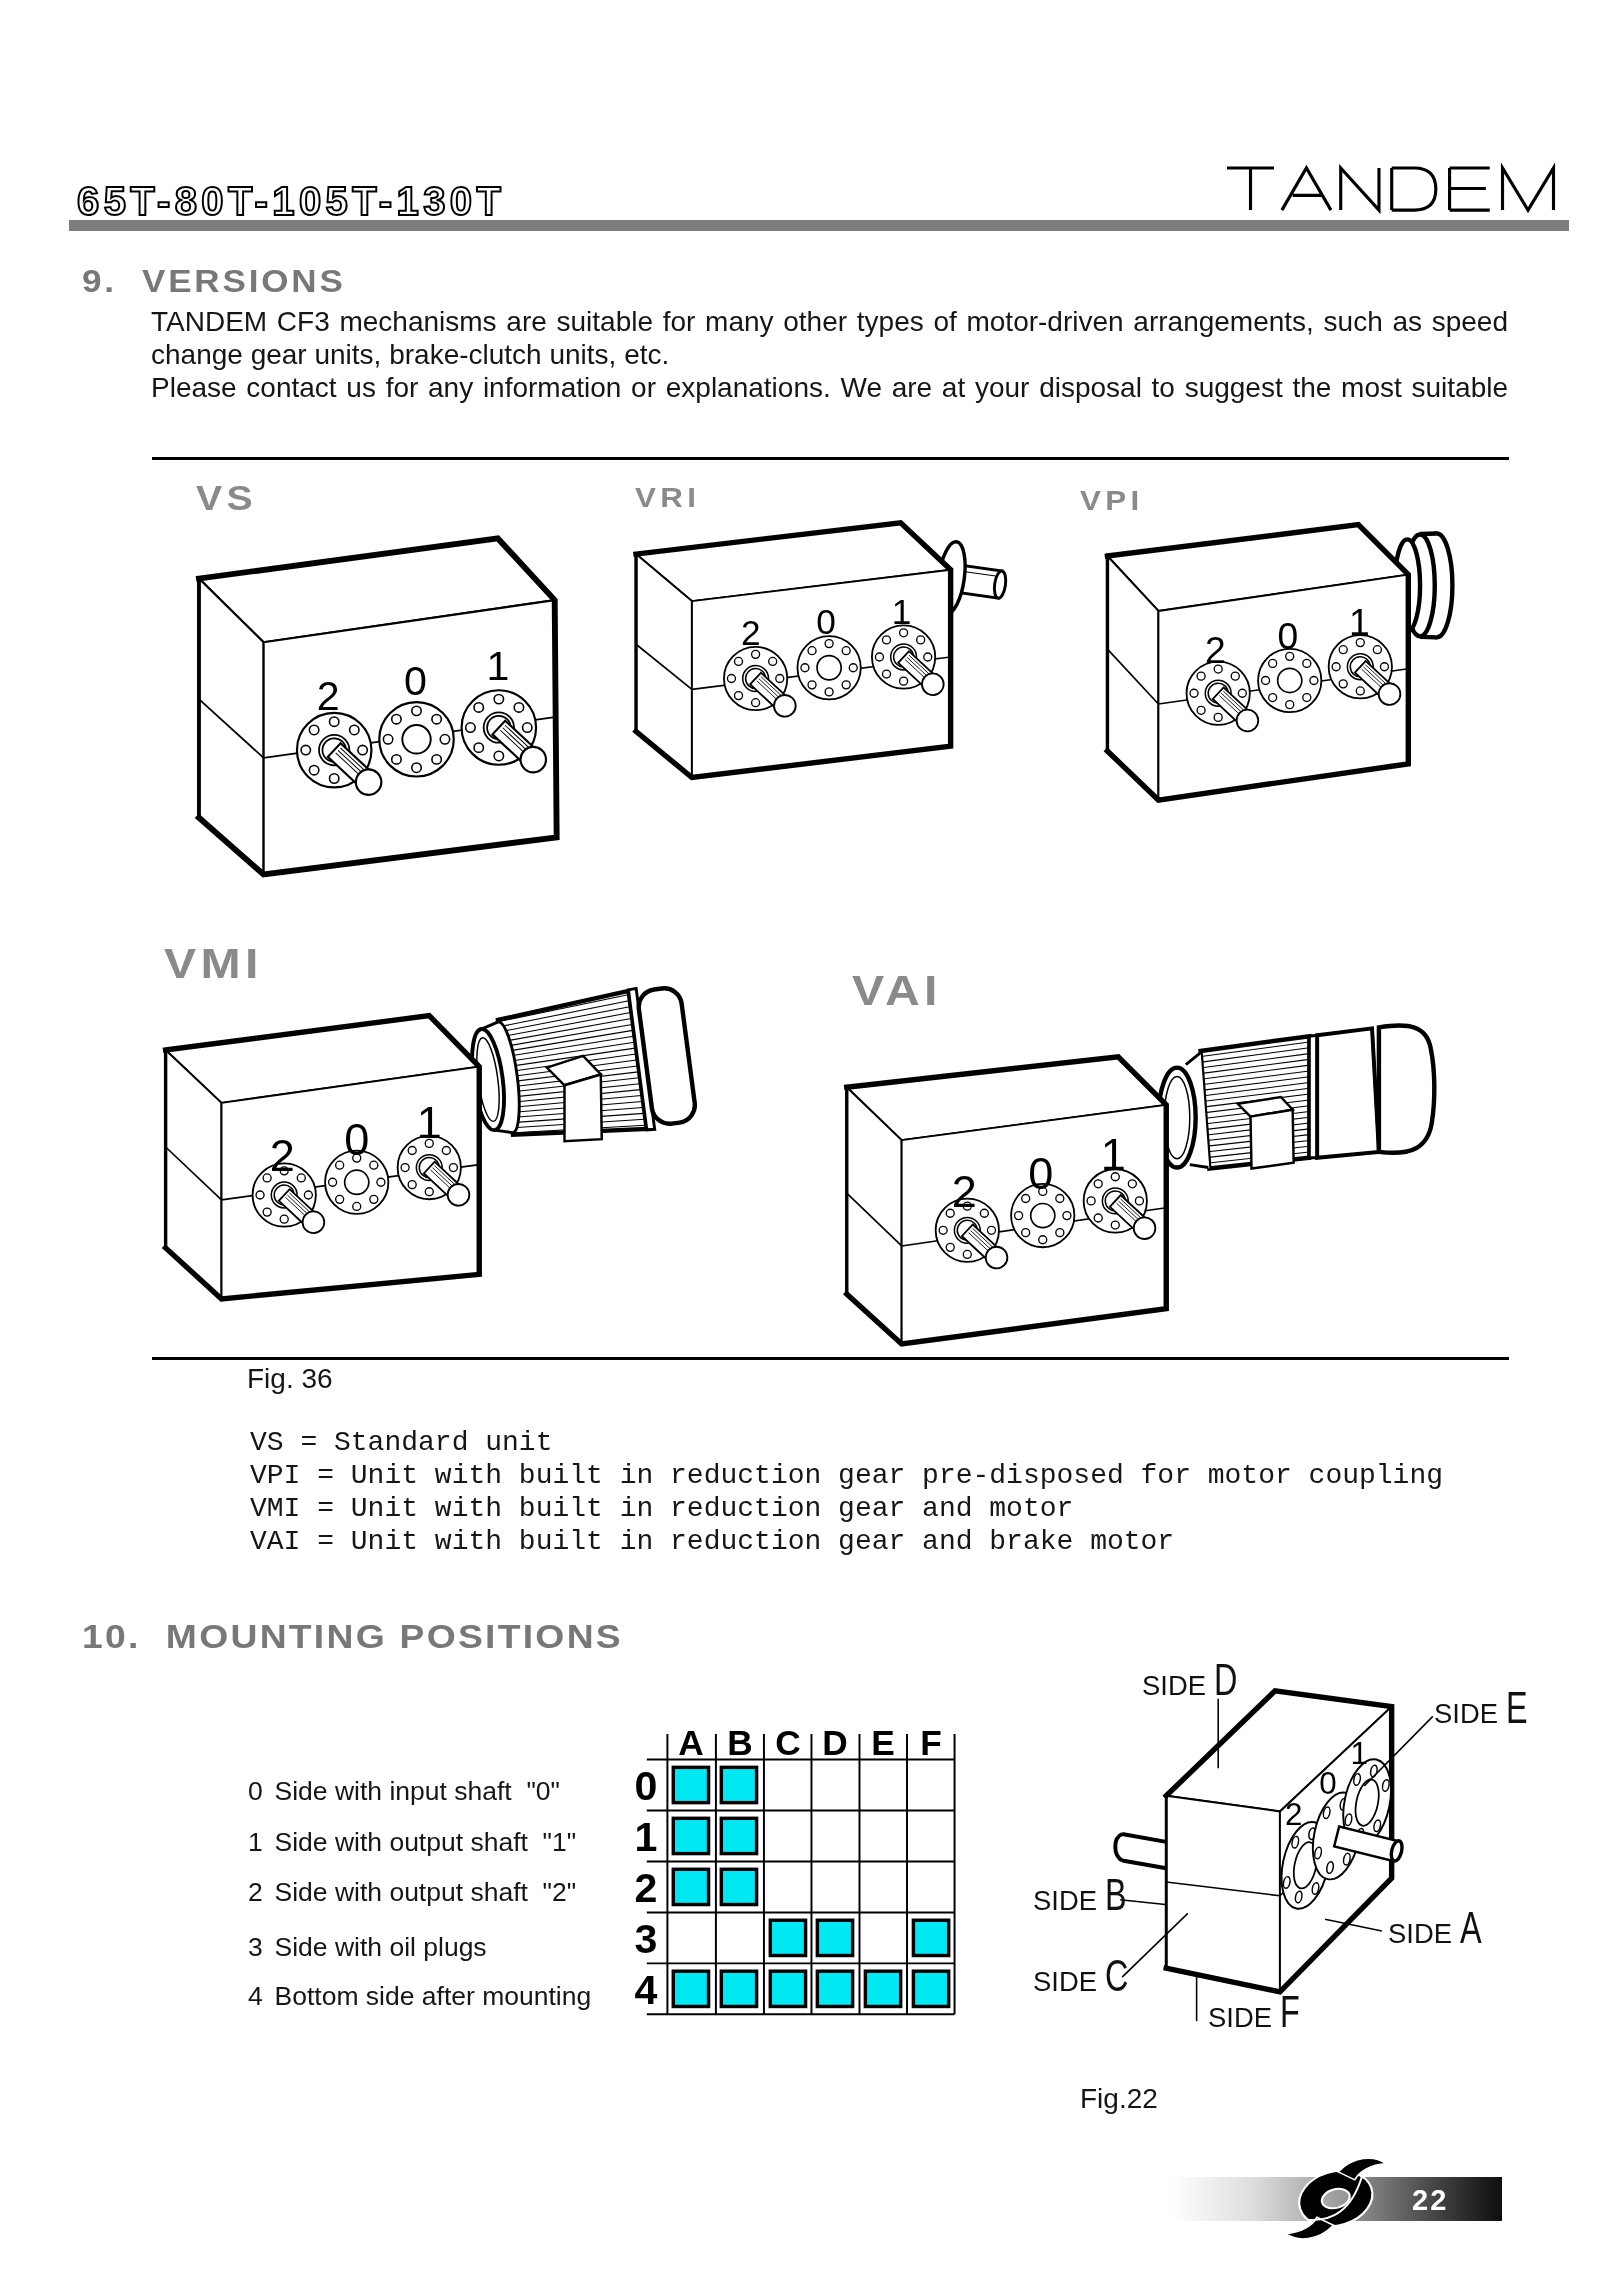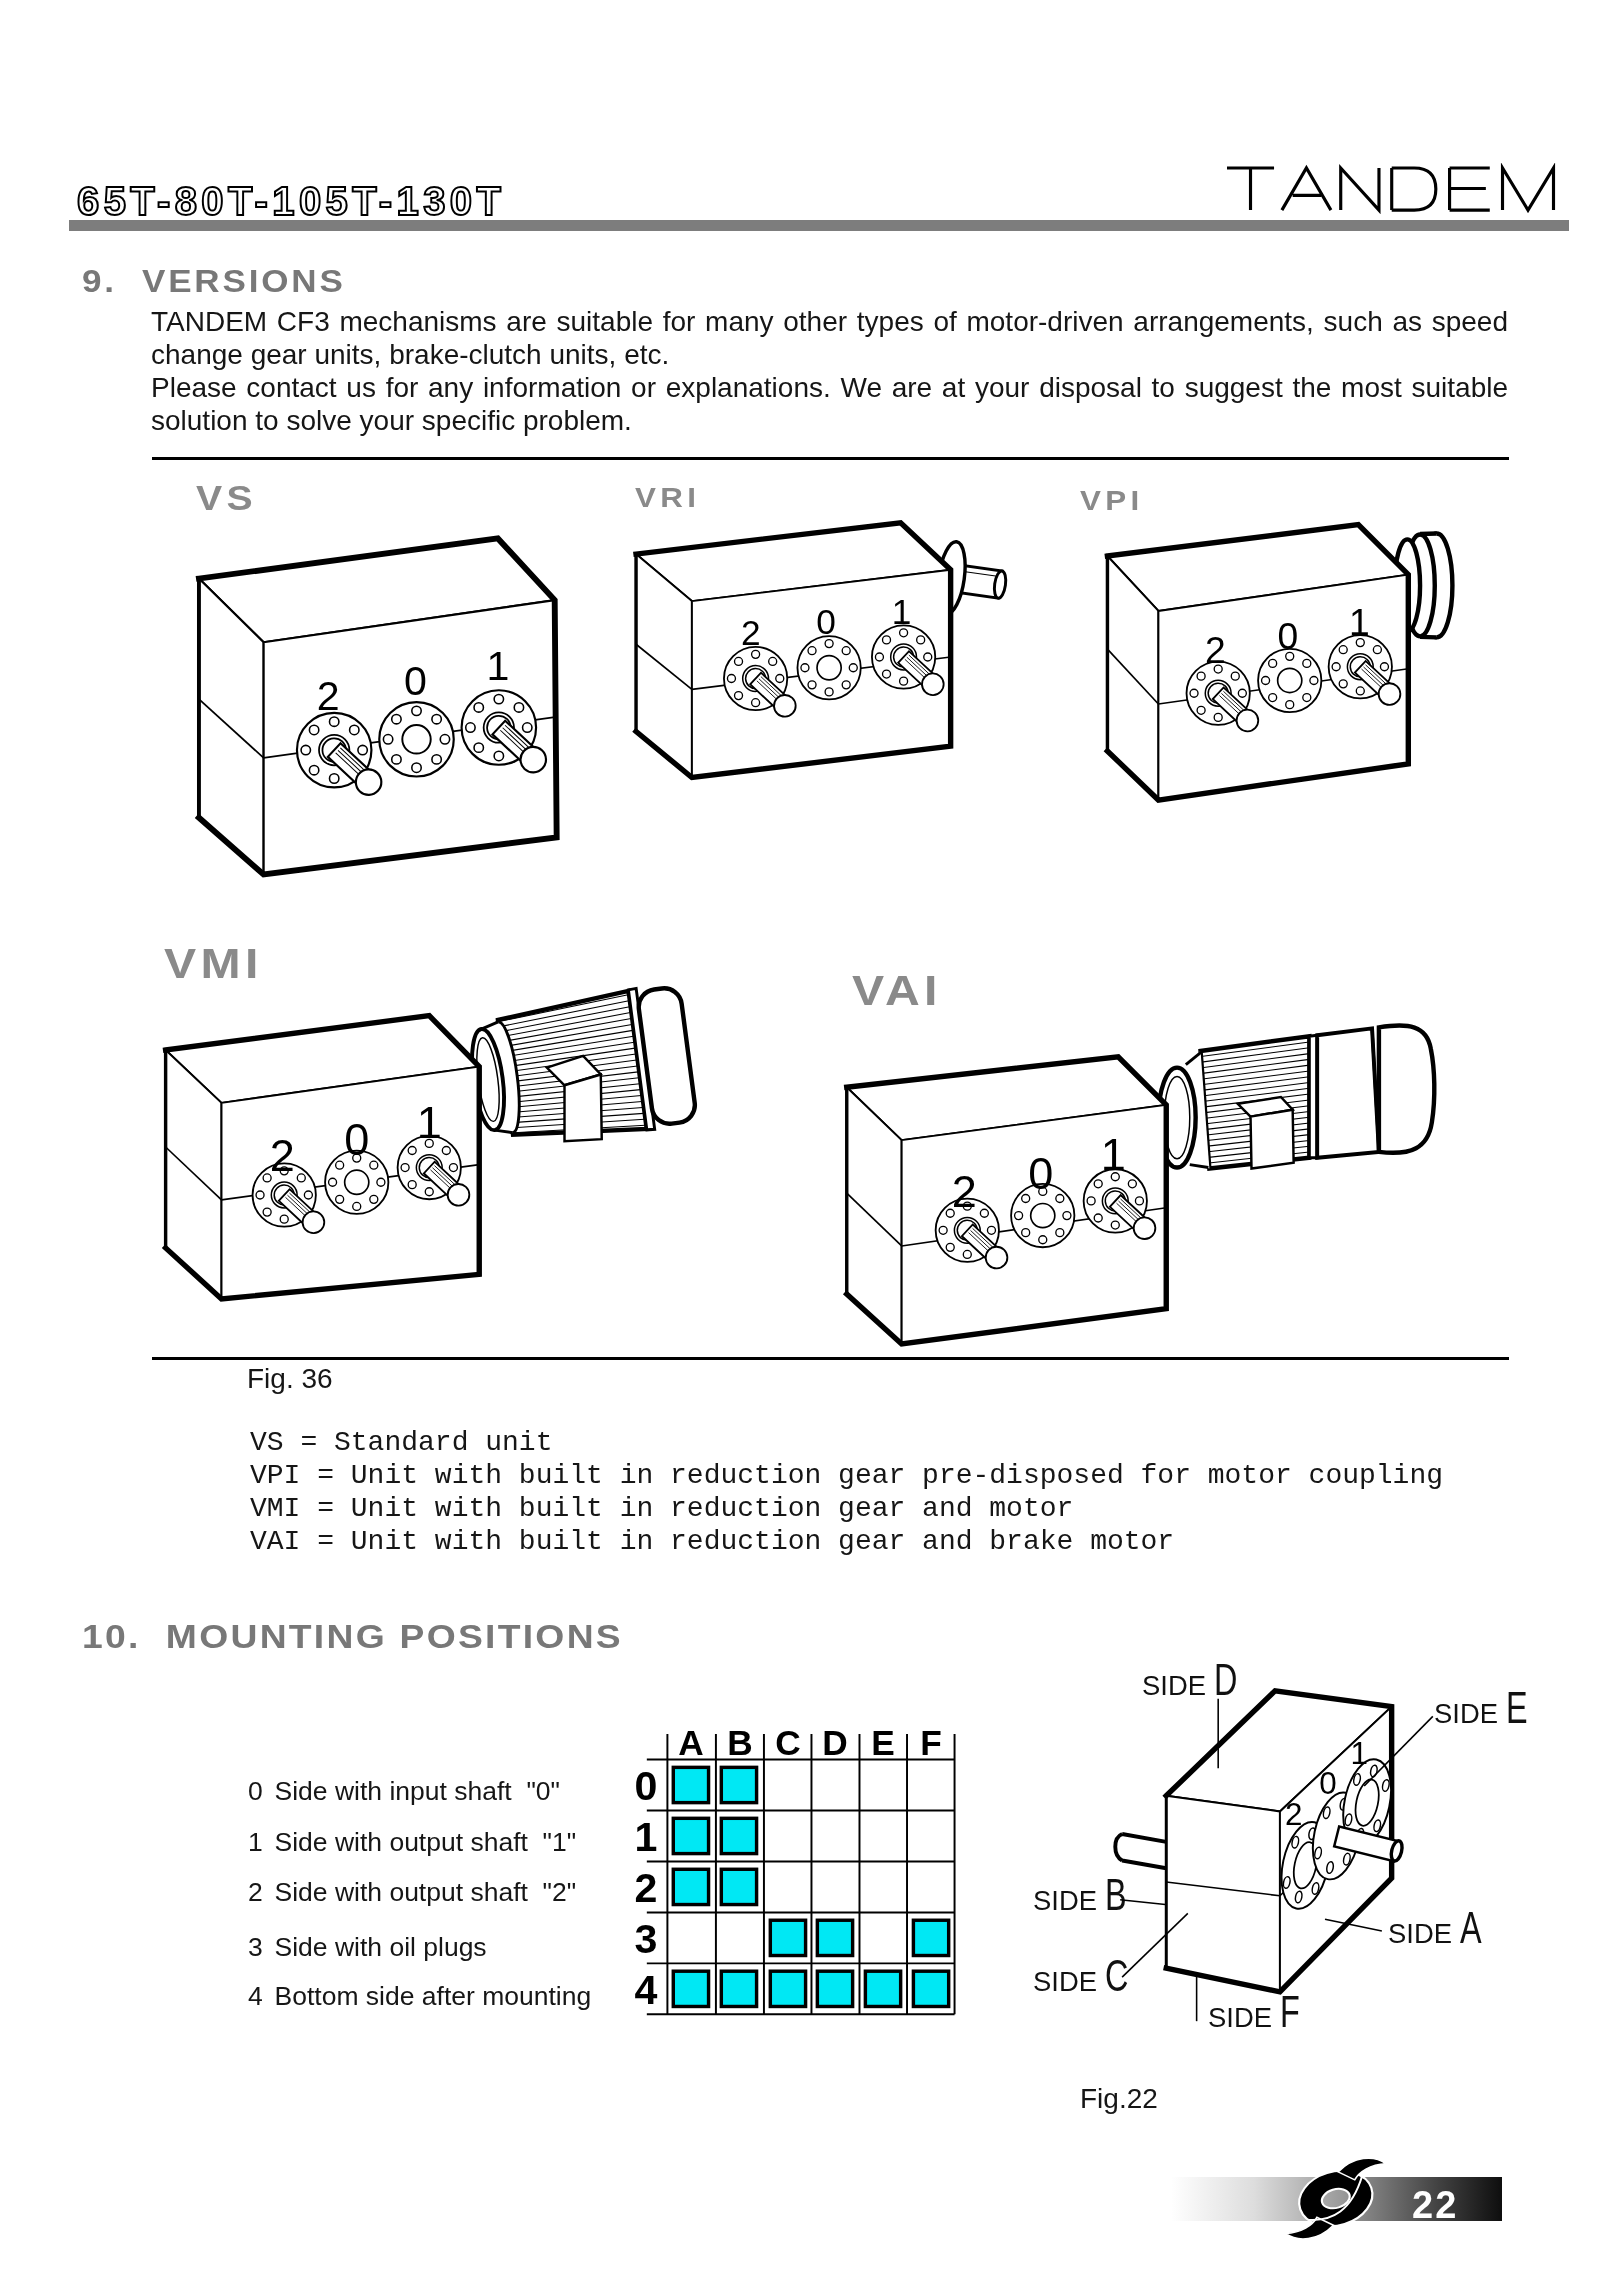--- a/index.html
+++ b/index.html
@@ -32,21 +32,20 @@
       <path d="M282,48 V5 L308,48 L334,5 V48"></path>
     </g>
   </svg>
   <div class="abs" style="left:69px;top:220px;width:1500px;height:10.8px;background:#7d7d7d;"></div>
 
   <div class="abs sechdr" style="left:82px;top:264px;font-size:31px;letter-spacing:2.5px;transform:scaleX(1.13);">9.&nbsp; VERSIONS</div>
   <div class="abs body" style="left:151px;top:305px;width:1357px;">
     <div class="jline">TANDEM CF3 mechanisms are suitable for many other types of motor-driven arrangements, such as speed</div>
     <div>change gear units, brake-clutch units, etc.</div>
     <div class="jline">Please contact us for any information or explanations. We are at your disposal to suggest the most suitable</div>
-    <div>solution to solve your specific problem.</div>
   </div>
   <div class="abs rule" style="left:152px;top:457px;width:1357px;height:2.9px;"></div>
 
   <div class="abs figlbl" style="left:196px;top:478px;font-size:35px;transform:scaleX(1.12);">VS</div>
   <div class="abs figlbl" style="left:635px;top:482px;font-size:28px;transform:scaleX(1.12);">VRI</div>
   <div class="abs figlbl" style="left:1080px;top:485px;font-size:28px;transform:scaleX(1.12);">VPI</div>
   <div class="abs figlbl" style="left:164px;top:939px;font-size:43px;transform:scaleX(1.12);">VMI</div>
   <div class="abs figlbl" style="left:852px;top:966px;font-size:43px;transform:scaleX(1.12);">VAI</div>
 
   <div class="abs rule" style="left:152px;top:1357px;width:1357px;height:2.9px;"></div>
@@ -69,21 +68,21 @@
 
   <div class="abs sd" style="left:1142px;top:1666px;">SIDE&nbsp;<span class="bg">D</span></div>
   <div class="abs sd" style="left:1434px;top:1694px;">SIDE&nbsp;<span class="bg">E</span></div>
   <div class="abs sd" style="left:1033px;top:1881px;">SIDE&nbsp;<span class="bg">B</span></div>
   <div class="abs sd" style="left:1033px;top:1962px;">SIDE&nbsp;<span class="bg">C</span></div>
   <div class="abs sd" style="left:1388px;top:1914px;">SIDE&nbsp;<span class="bg">A</span></div>
   <div class="abs sd" style="left:1208px;top:1998px;">SIDE&nbsp;<span class="bg">F</span></div>
   <div class="abs body" style="left:1080px;top:2082px;">Fig.22</div>
 
   <div class="abs" style="left:1171px;top:2177px;width:331px;height:44px;background:linear-gradient(90deg,#ffffff 0%,#dddddd 25%,#999999 52%,#444444 80%,#0e0e0e 100%);"></div>
-  <div class="abs" style="left:1412px;top:2184px;font-size:38px;font-weight:bold;color:#fff;letter-spacing:2px;">22</div>
+  <div class="abs" style="left:1412px;top:2184px;font-size:29px;font-weight:bold;color:#fff;letter-spacing:2px;">22</div>
 
   <svg class="abs" style="left:0;top:0;" width="1620" height="2293" viewBox="0 0 1653 2339">
     <defs>
 
       <g id="fshaft">
         <circle r="38" fill="#fff" stroke="#000" stroke-width="2.2"></circle>
         <g fill="#fff" stroke="#000" stroke-width="1.6">
           <circle cx="20.5" cy="20.5" r="4.8"></circle>
             <circle cx="-20.5" cy="20.5" r="4.8"></circle>
           <circle cx="20.5" cy="-20.5" r="4.8"></circle>

